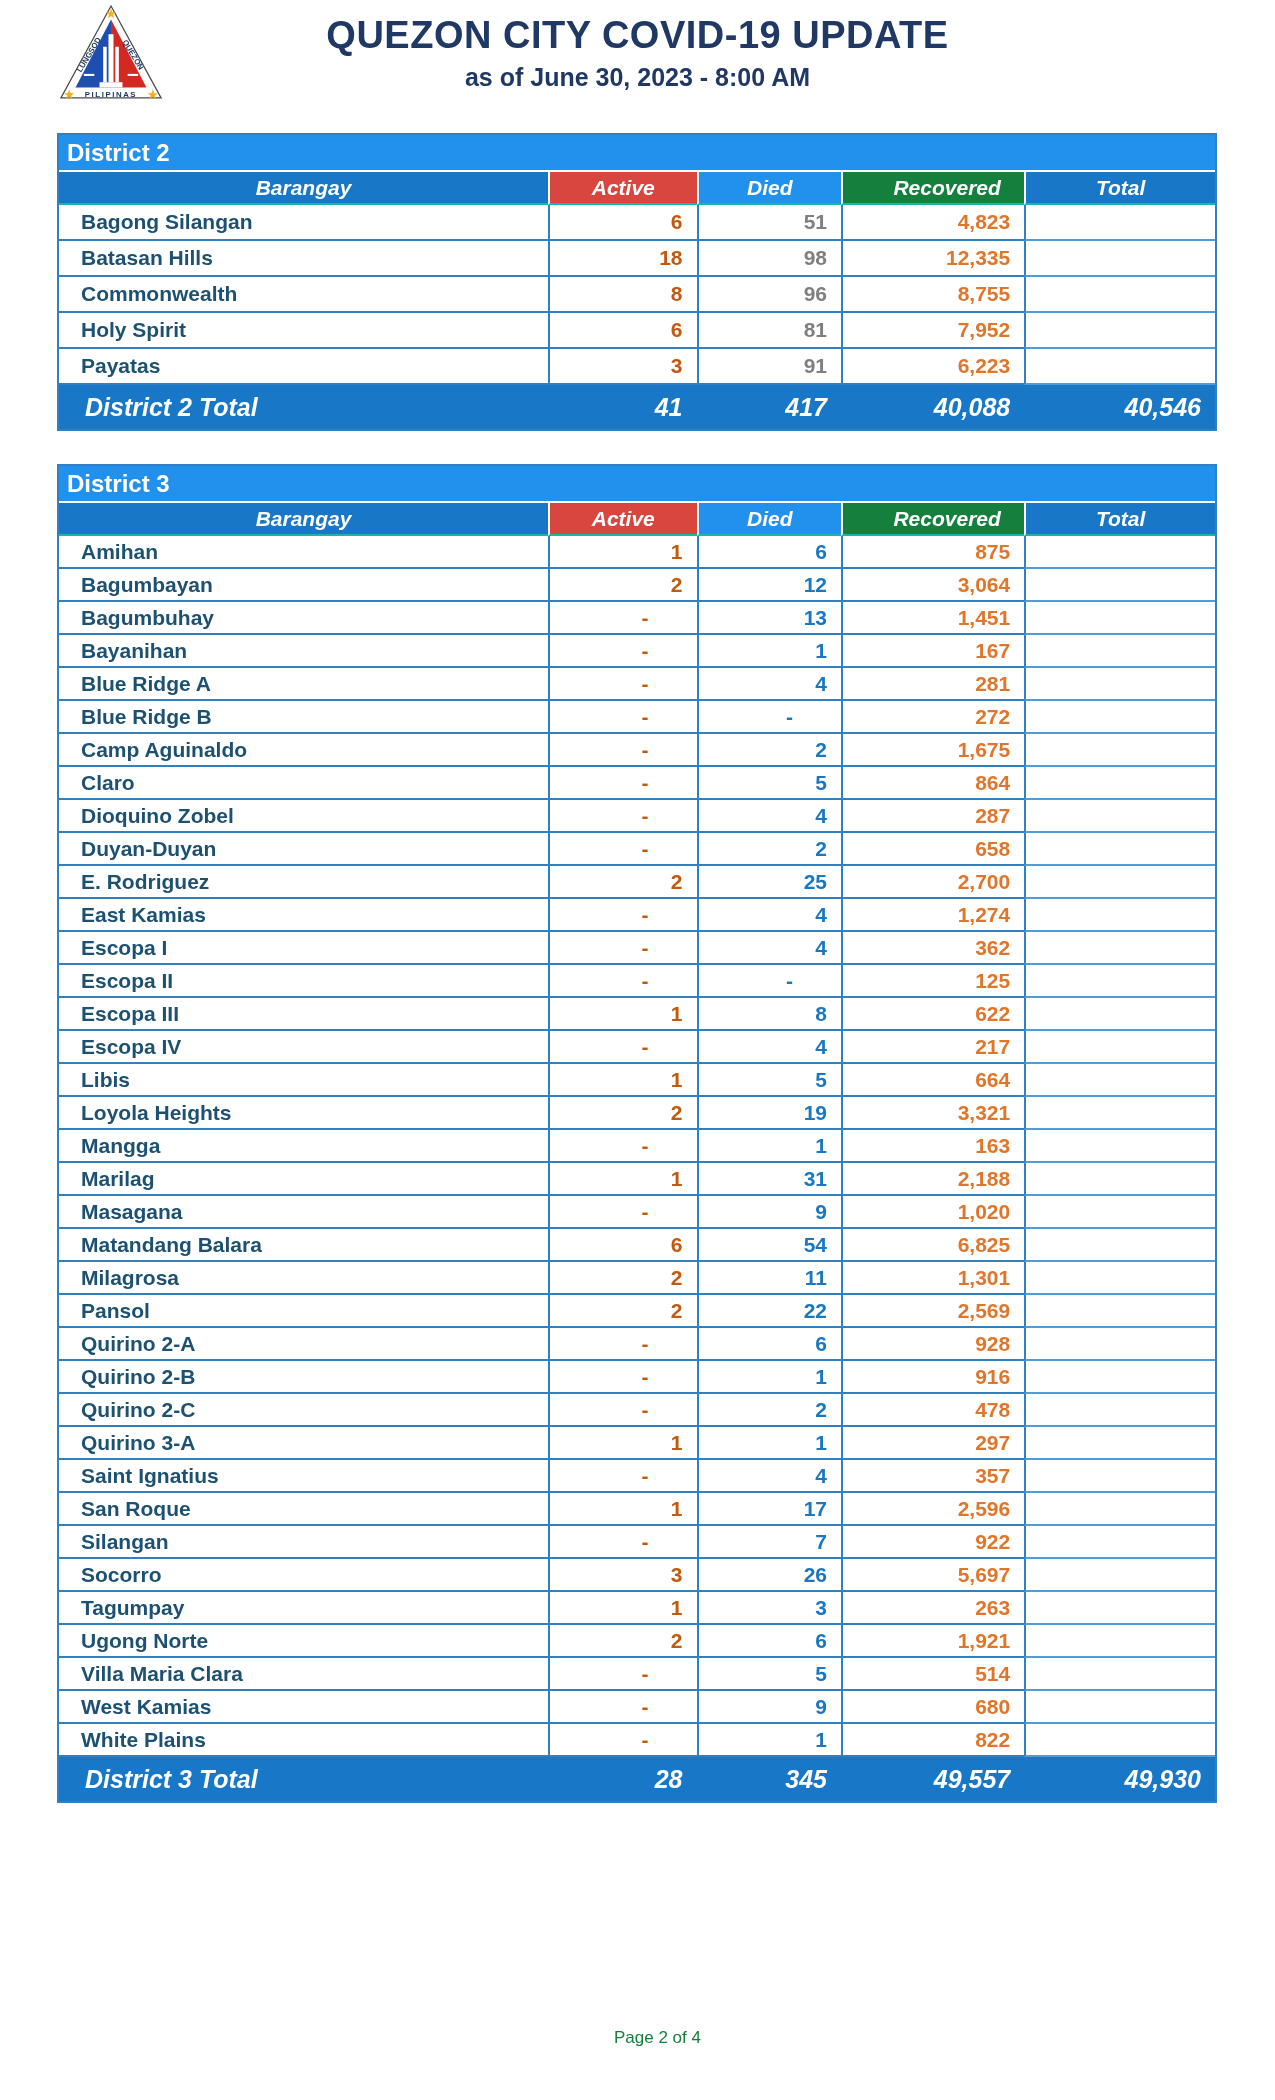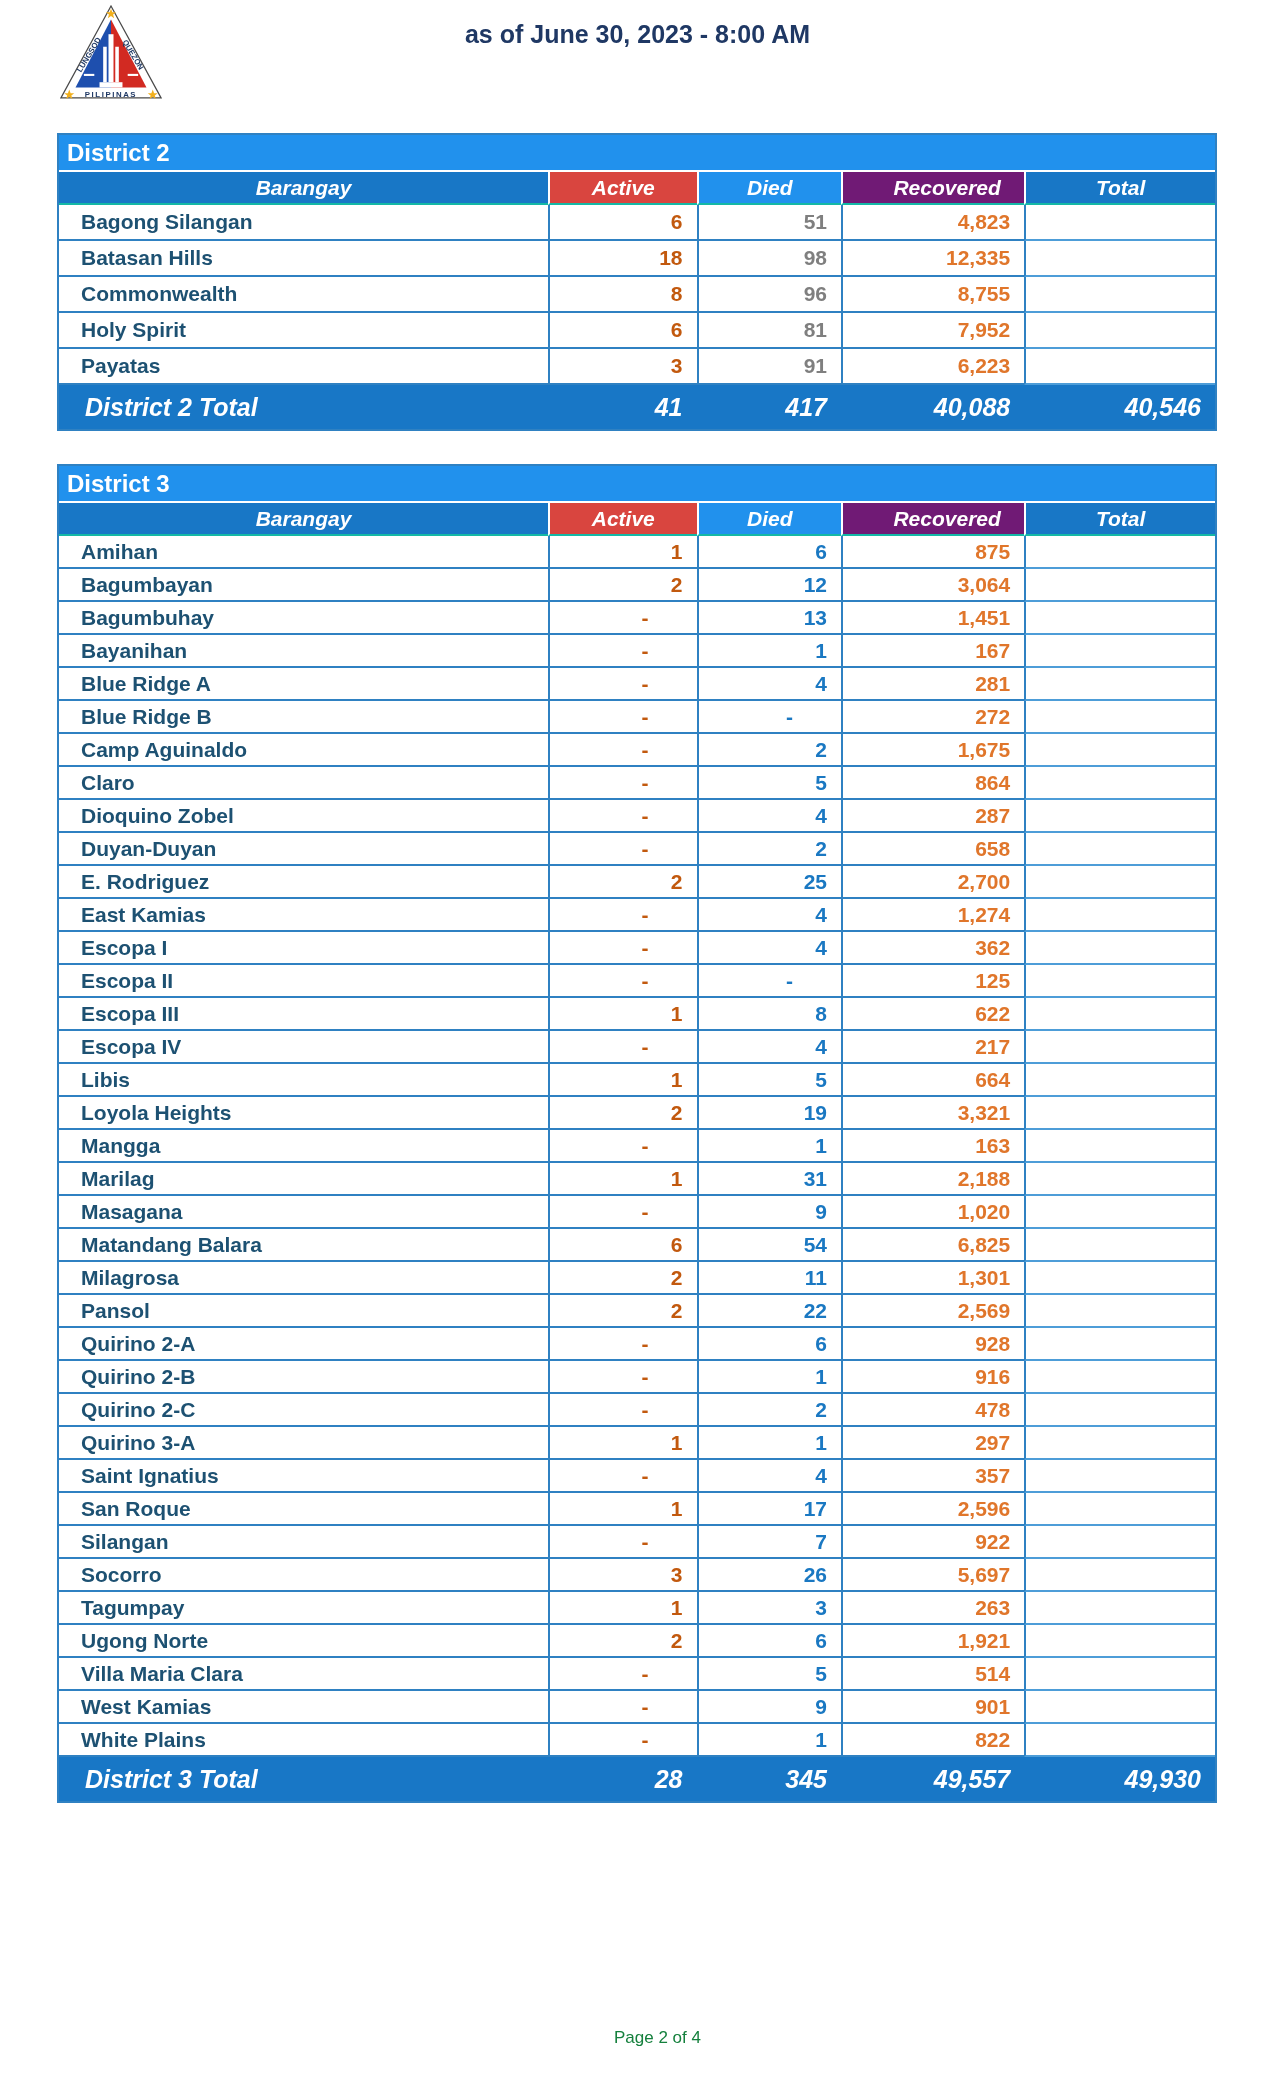--- a/index.html
+++ b/index.html
@@ -28,21 +28,21 @@
   }
   
   tr.hrow td{
     color:#ffffff;font-style:italic;text-align:center;font-size:21px;height:33px;
     border-bottom:2px solid #14b8a6;
   }
   tr.hrow td + td{border-left:2px solid #ffffff;}
   td.h-name,td.h-total{background:#1877c6;}
   td.h-active{background:#d9453f;}
   td.h-died{background:#2191ed;}
-  td.h-rec{background:#701a75;padding-left:28px;}
+  td.h-rec{background:#15803d;padding-left:28px;}
   
   tr.drow td{background:#ffffff;border-bottom:2px solid #2f81c2;font-size:21px;}
   .t-d2 tr.drow td{height:36px;}
   .t-d3 tr.drow td{height:33px;}
   td.c-name{color:#1d5172;padding-left:22px;font-size:22px;margin-top:8px;}
   td.num{text-align:right;padding-right:14px;}
   tr.drow td + td{border-left:2px solid #2f81c2;}
   td.c-active{color:#c2590e;}
   td.c-rec{color:#e0762b;}
   td.c-total{background:#1877c6;color:#ffffff;border-bottom:2px solid #4d9dd8 !important;}
@@ -78,20 +78,21 @@
       <rect x="24" y="66" width="10" height="2" fill="#ffffff"></rect>
       <rect x="66" y="66" width="10" height="2" fill="#ffffff"></rect>
       <polygon points="50,3.5 51.3,7 54.8,7 52,9.2 53,12.7 50,10.5 47,12.7 48,9.2 45.2,7 48.7,7" fill="#f2b01d"></polygon>
       <polygon points="10,81 11.3,84.5 14.8,84.5 12,86.7 13,90.2 10,88 7,90.2 8,86.7 5.2,84.5 8.7,84.5" fill="#f2b01d"></polygon>
       <polygon points="90,81 91.3,84.5 94.8,84.5 92,86.7 93,90.2 90,88 87,90.2 88,86.7 85.2,84.5 88.7,84.5" fill="#f2b01d"></polygon>
       <text class="seal-txt" x="31" y="49" font-size="7.5" text-anchor="middle" transform="rotate(-59 31 49)">LUNGSOD</text>
       <text class="seal-txt" x="69" y="49" font-size="7.5" text-anchor="middle" transform="rotate(59 69 49)">QUEZON</text>
       <text class="seal-txt" x="50" y="88" font-size="7.5" text-anchor="middle" letter-spacing="1.5">PILIPINAS</text>
     </svg>
     <div class="titles">
+      <div class="title">QUEZON CITY COVID-19 UPDATE</div>
       <div class="subtitle">as of June 30, 2023 - 8:00 AM</div>
     </div>
   </div>
 
   <div class="tables">
     <table class="qc t-d2" id="table-d2">
       <colgroup>
         <col style="width:42.3%">
           <col style="width:12.85%">
           <col style="width:12.5%">
@@ -414,21 +415,21 @@
             <td class="c-name">Villa Maria Clara</td>
             <td class="c-active num dash">-</td>
             <td class="c-died num" style="color: rgb(26, 120, 194);">5</td>
             <td class="c-rec num">514</td>
             <td class="c-total num">519</td>
           </tr>
           <tr class="drow">
             <td class="c-name">West Kamias</td>
             <td class="c-active num dash">-</td>
             <td class="c-died num" style="color: rgb(26, 120, 194);">9</td>
-            <td class="c-rec num">901</td>
+            <td class="c-rec num">680</td>
             <td class="c-total num">910</td>
           </tr>
           <tr class="drow">
             <td class="c-name">White Plains</td>
             <td class="c-active num dash">-</td>
             <td class="c-died num" style="color: rgb(26, 120, 194);">1</td>
             <td class="c-rec num">822</td>
             <td class="c-total num">823</td>
           </tr>
           <tr class="trow">

